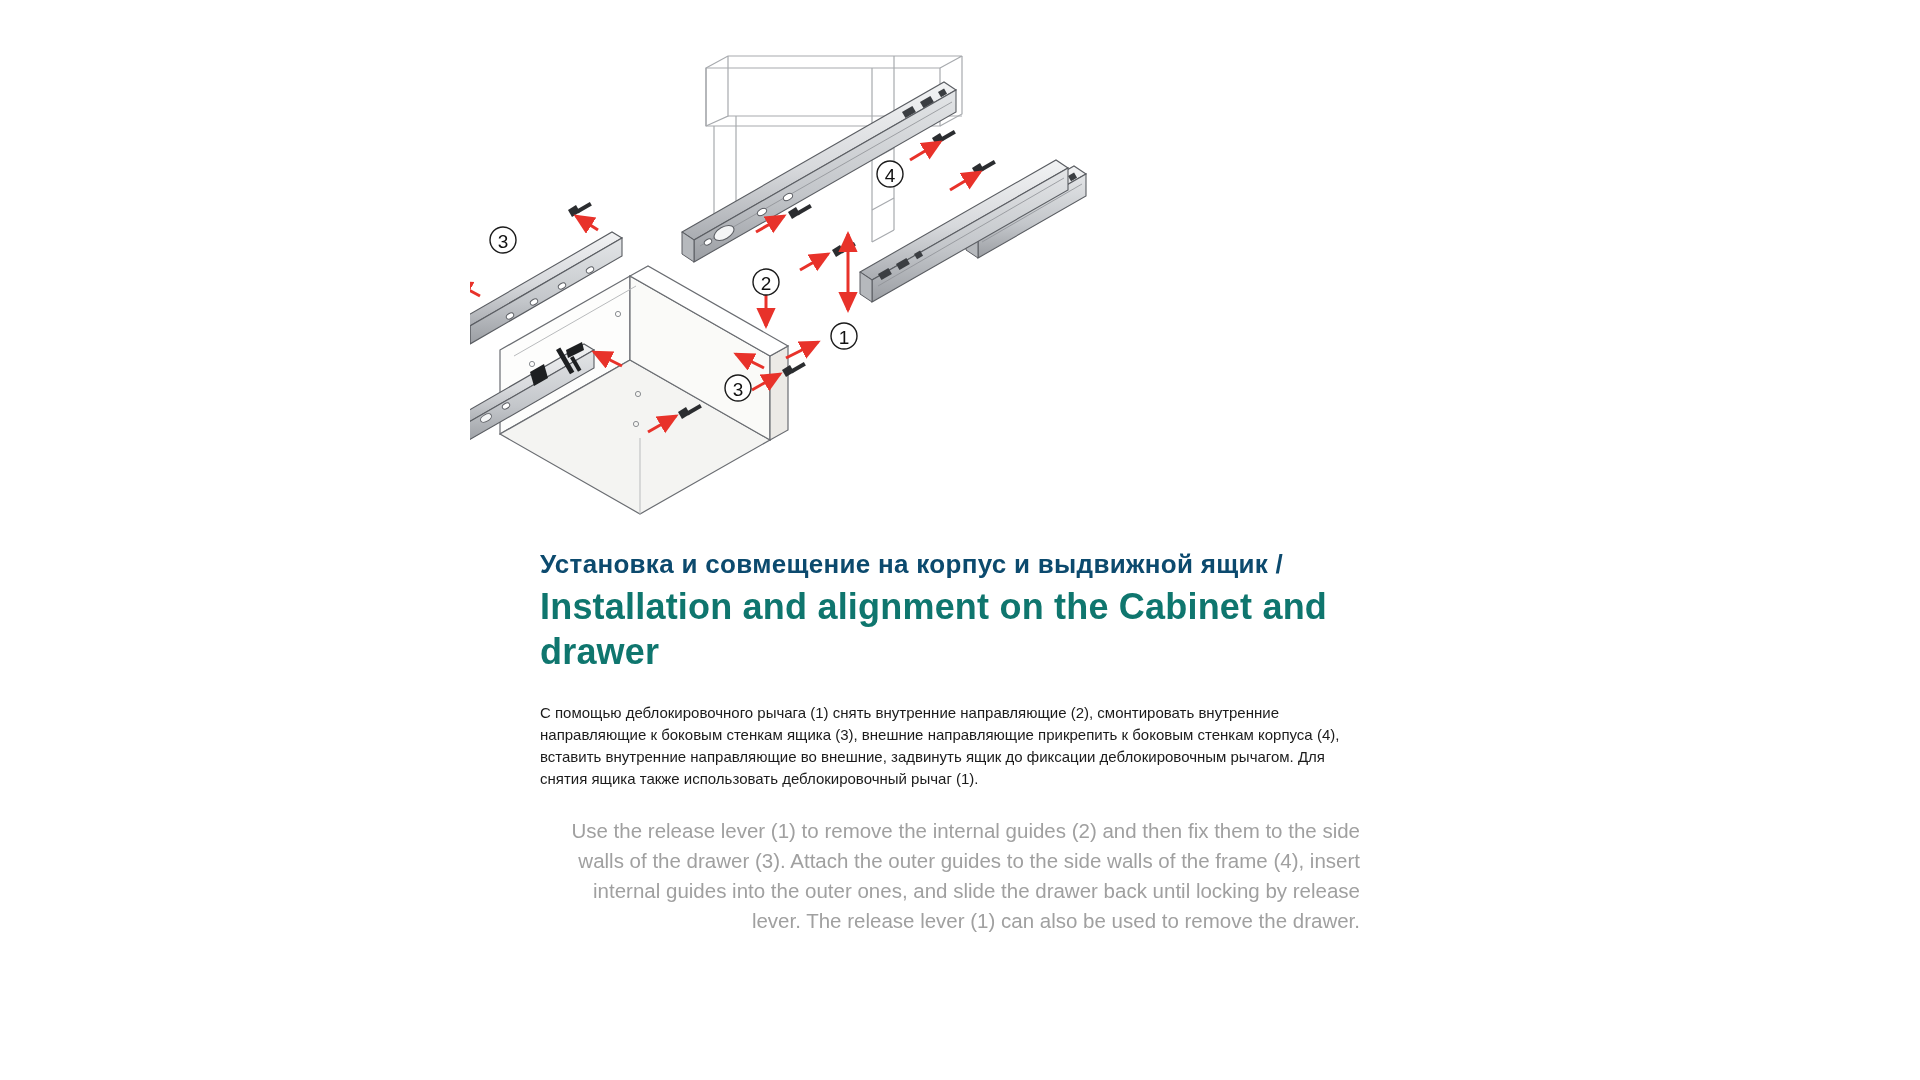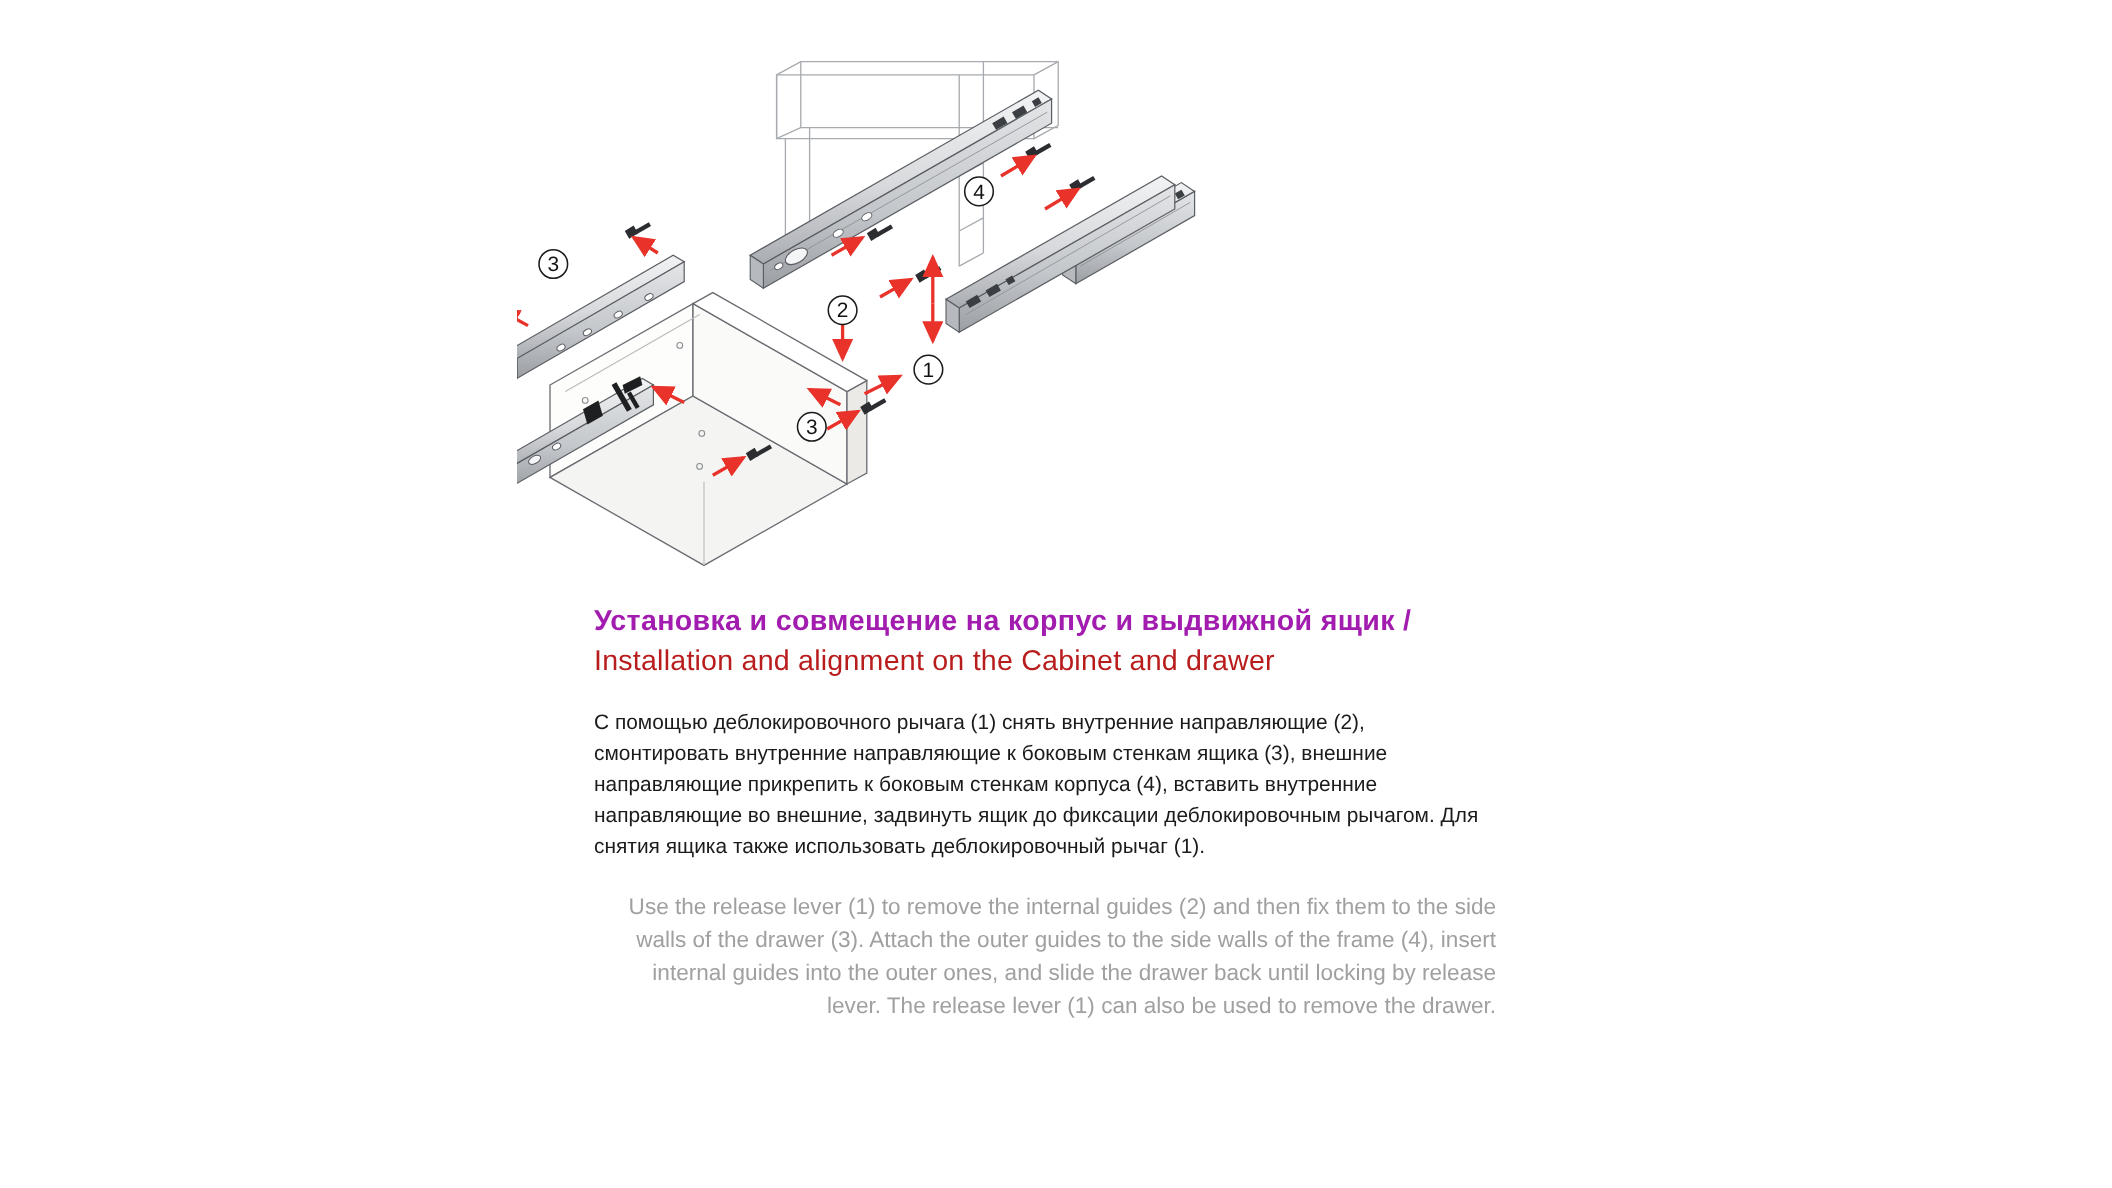--- a/index.html
+++ b/index.html
@@ -40,38 +40,38 @@
     dominant-baseline: central;
   }
   
   .text-block {
     position: absolute;
     left: 540px;
     top: 548px;
     width: 820px;
   }
   .title-ru {
-    color: #a21caf;
+    color: #0c4a6e;
     font-size: 26px;
     font-weight: bold;
     letter-spacing: 0.3px;
     line-height: 1.25;
     margin: 0 0 3px 0;
   }
   .title-en {
-    color: #b91c1c;
-    font-size: 26px;
-    font-weight: normal;
+    color: #0f766e;
+    font-size: 36px;
+    font-weight: bold;
     letter-spacing: 0.2px;
     line-height: 1.25;
     margin: 0 0 28px 0;
   }
   .body-ru {
     color: #1b1b1b;
-    font-size: 19px;
+    font-size: 15px;
     line-height: 1.47;
     margin: 0 0 26px 0;
     text-align: left;
   }
   .body-en {
     color: #a0a0a0;
     font-size: 20.5px;
     line-height: 1.47;
     margin: 0;
     text-align: right;

